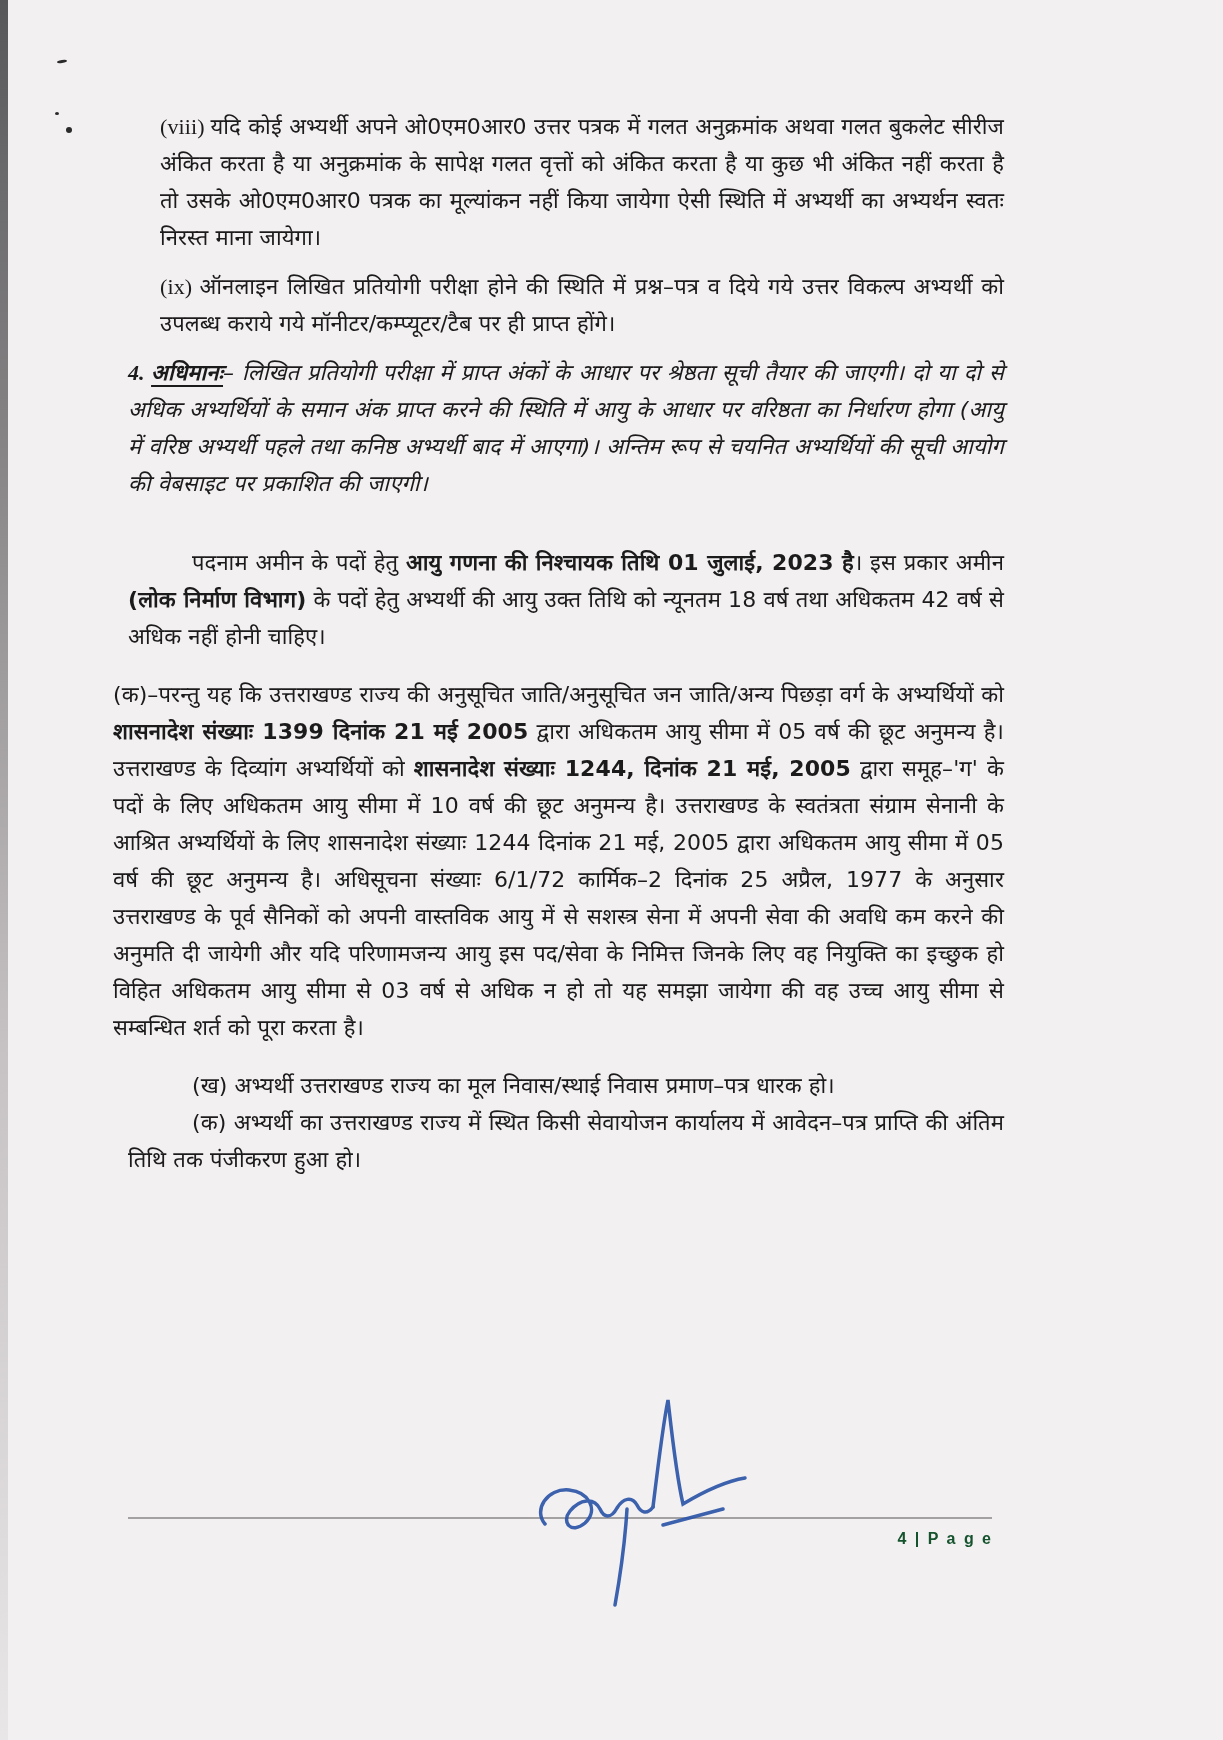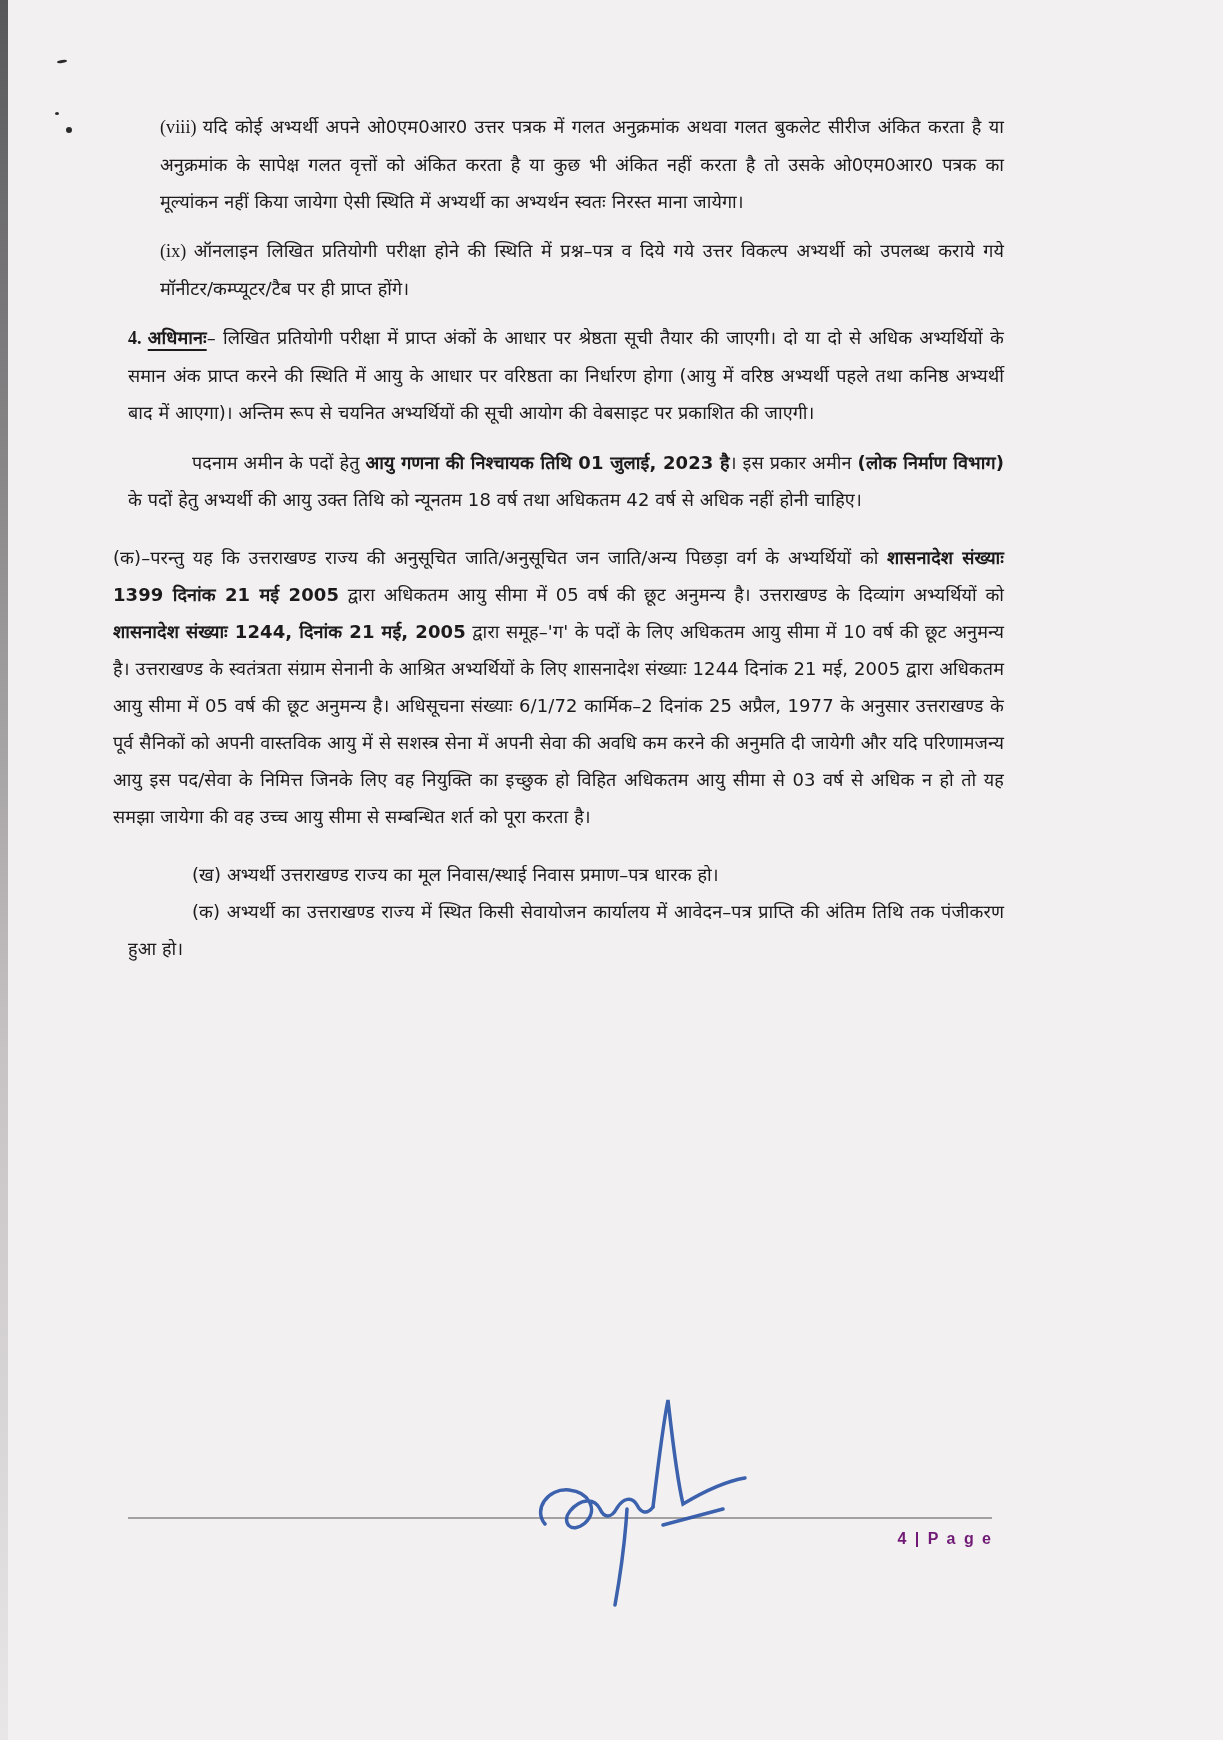--- a/index.html
+++ b/index.html
@@ -15,43 +15,43 @@
   .scan-edge{
     position:absolute;left:0;top:0;width:8px;height:100%;
     background:linear-gradient(to bottom,#57575a 0%,#8f8c8d 30%,#c6c2c3 60%,#e9e6e7 100%);
   }
   .speck{position:absolute;background:#2a2a2a;border-radius:50%;}
   .speck.s1{left:57px;top:60px;width:10px;height:3px;transform:rotate(-8deg);}
   .speck.s2{left:66px;top:127px;width:6px;height:6px;}
   .speck.s3{left:55px;top:112px;width:4px;height:3px;}
   .content{
     position:absolute;left:128px;top:108px;width:876px;
-    font-size:18px;line-height:37px;text-align:justify;
+    font-size:22px;line-height:37px;text-align:justify;
     letter-spacing:.1px;
   }
   .para{margin:0;}
   .para span{white-space:pre-wrap;}
   .b{font-weight:bold;}
   .u{text-decoration:underline;text-underline-offset:5px;text-decoration-thickness:1.5px;}
   .latin{font-family:"Liberation Serif","DejaVu Serif",serif;}
   .indent-block{margin-left:32px;}
   .first-indent{text-indent:64px;}
   .outdent{margin-left:-15px;margin-top:16px;}
   .mb-sm{margin-bottom:12px;}
   .mb-md{margin-bottom:21px;}
-  .mb-lg{margin-bottom:13px;}
+  .mb-lg{margin-bottom:42px;font-style:italic;}
   .signature-wrap{position:absolute;left:505px;top:1392px;width:270px;height:235px;}
   .footer-rule{
     position:absolute;left:128px;top:1517px;width:864px;height:2px;
     background:#a3a1a2;
   }
   .page-number{
     position:absolute;right:230px;top:1530px;
     font-family:"Liberation Sans","DejaVu Sans",sans-serif;
-    font-size:16px;font-weight:bold;color:#701a75;letter-spacing:2px;
+    font-size:16px;font-weight:bold;color:#14532d;letter-spacing:2px;
     white-space:pre;
   }
 </style>
 </head>
 <body>
 
 <div class="page">
   <div class="scan-edge"></div>
   <div class="speck s1"></div>
   <div class="speck s2"></div>

